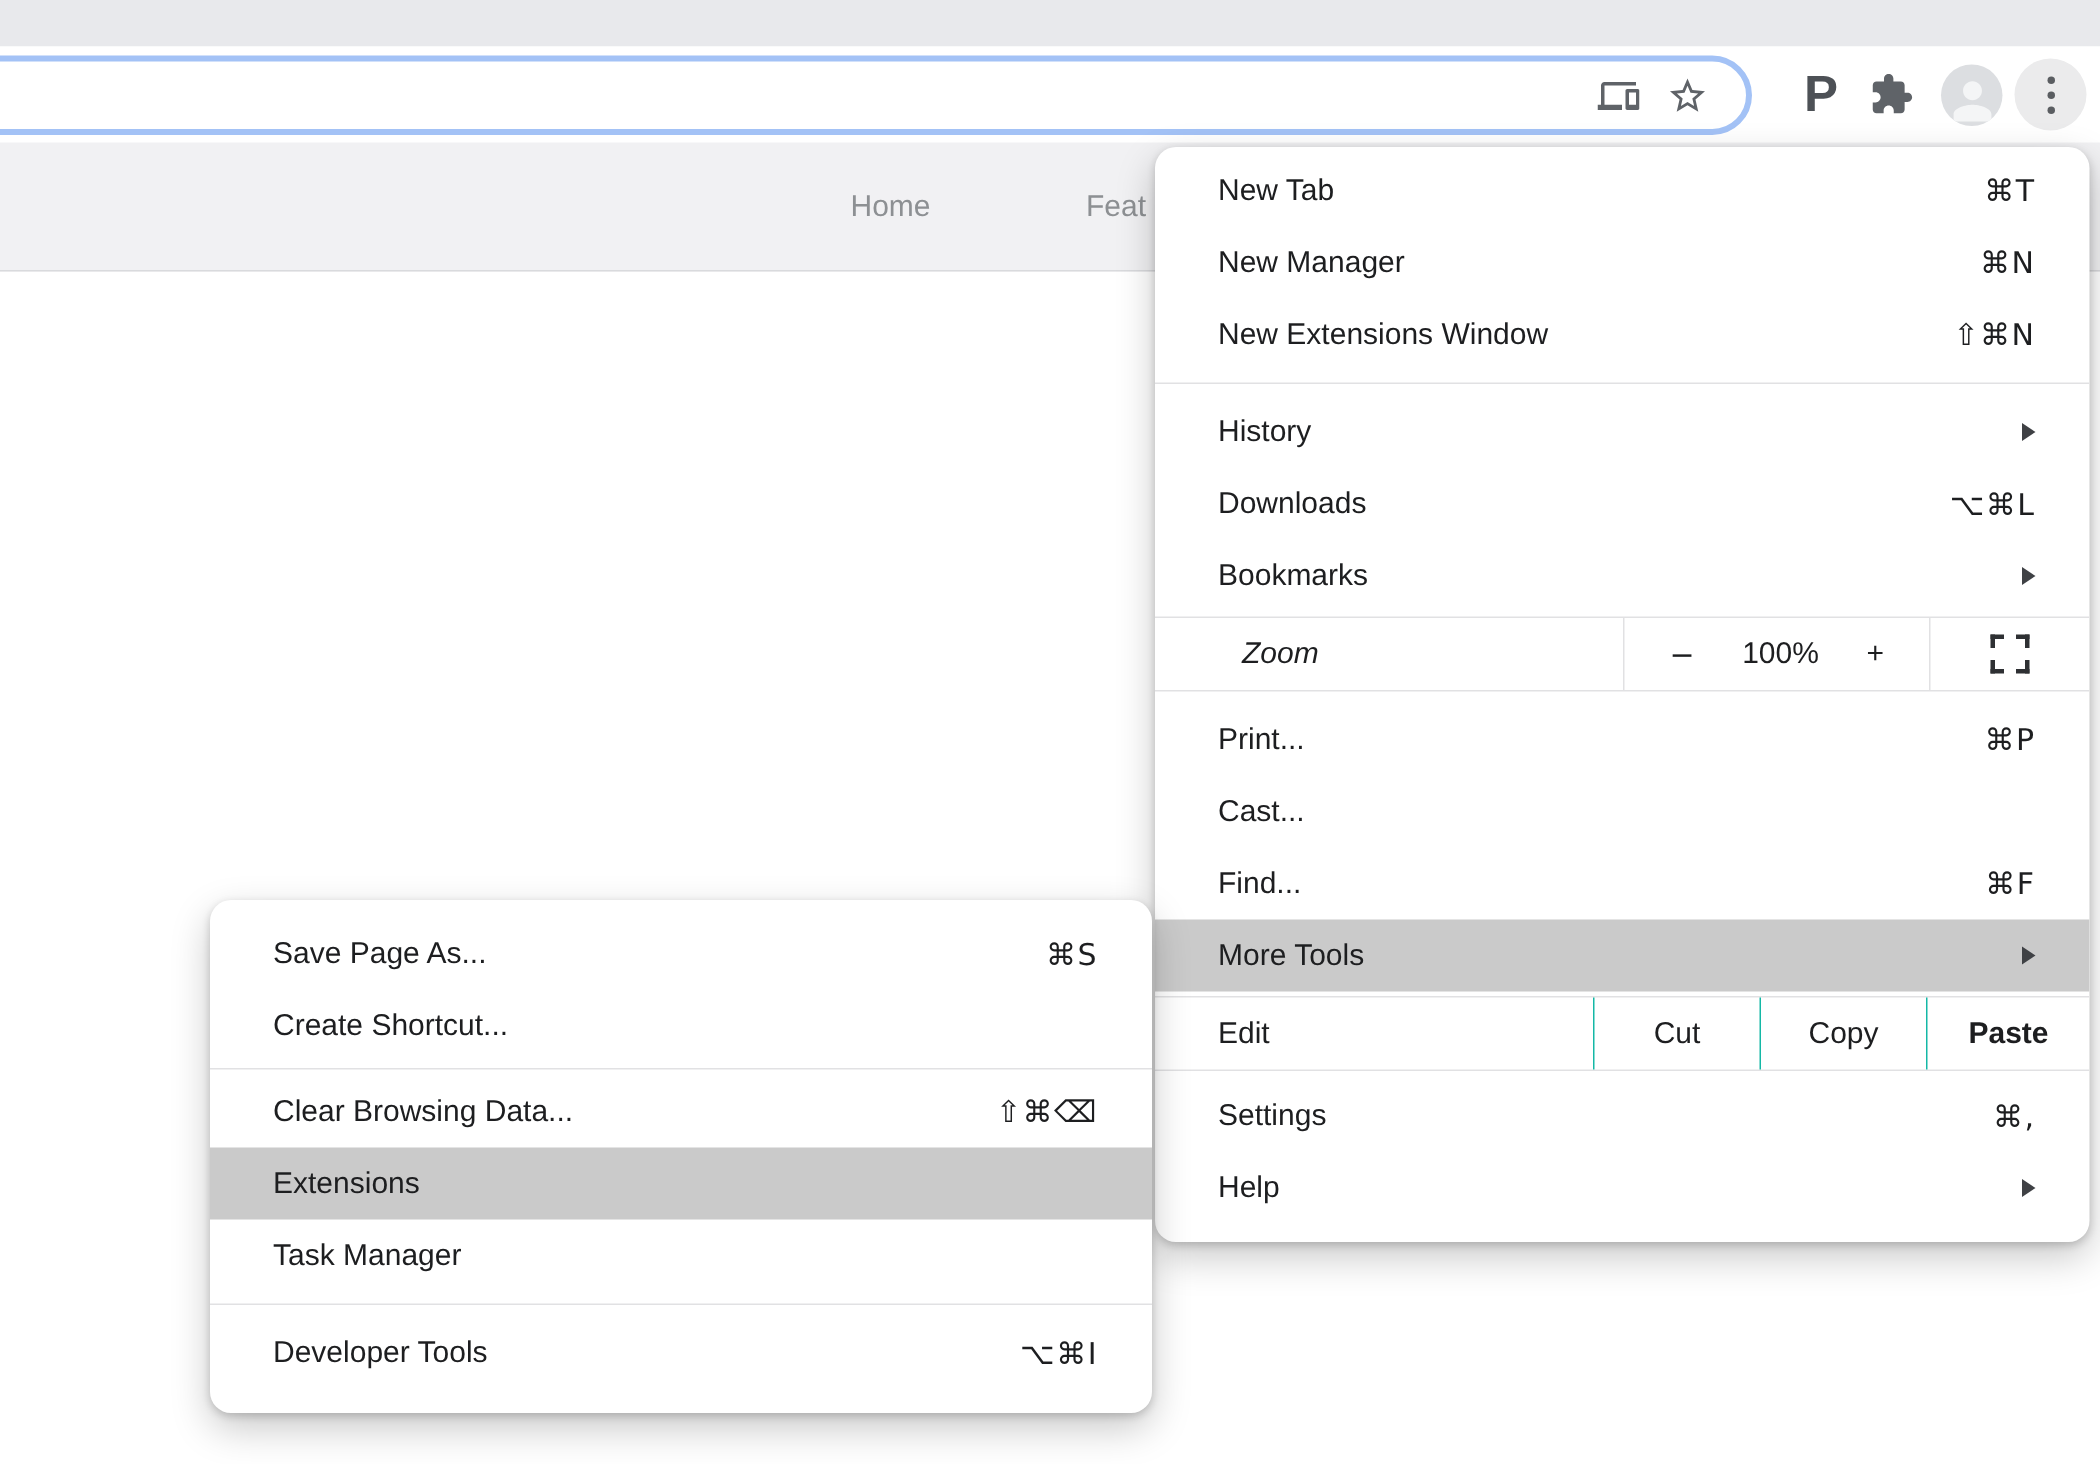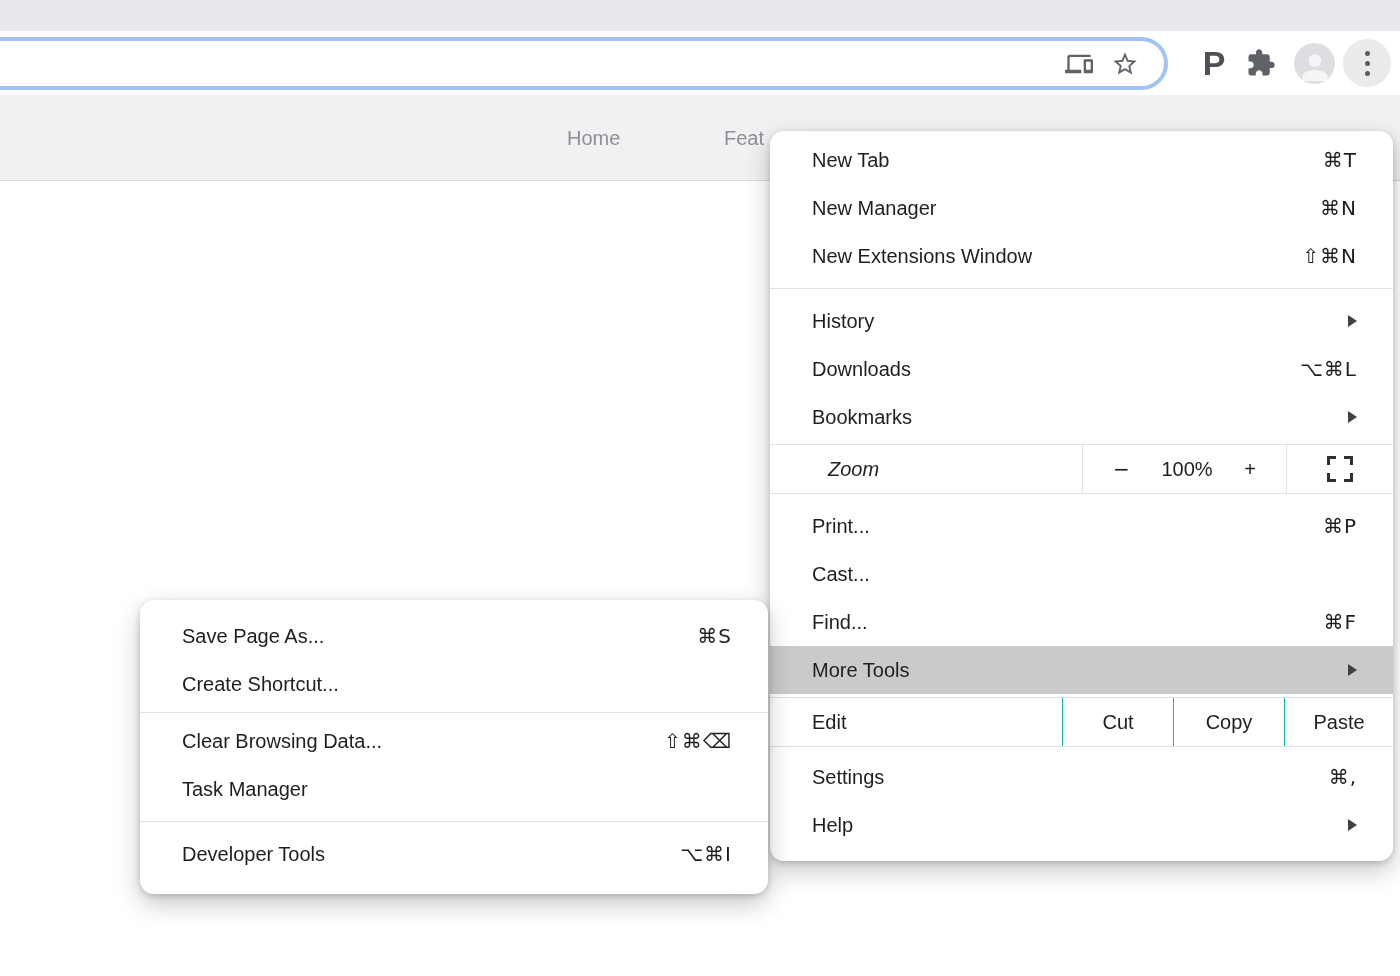--- a/index.html
+++ b/index.html
@@ -30,21 +30,21 @@
     background:#f1f1f3; border-bottom:1px solid #d9dadd; }
   .nav-link { position:absolute; top:0; height:86px; display:flex; align-items:center;
     font-size:20px; color:#8d9093; cursor:pointer; }
   .nav-home { left:567px; }
   .nav-feat { left:724px; }
   .page-body { position:absolute; left:0; top:182px; width:1400px; height:794px; background:#fff; }
 
   
   .menu { position:absolute; background:#fff; border-radius:14px;
     box-shadow:0 2px 6px rgba(0,0,0,.18), 0 10px 26px rgba(0,0,0,.22); overflow:hidden; }
-  .main-menu { left:770px; top:98px; width:623px; padding:5px 0 12px; z-index:10;margin-top:33px; }
+  .main-menu { left:770px; top:98px; width:623px; padding:5px 0 12px; z-index:10; }
   .sub-menu  { left:140px; top:600px; width:628px; padding:12px 0 16px; z-index:20; }
 
   .row { height:48px; display:flex; align-items:center; padding:0 36px 0 42px;
     font-size:20px; color:#1d1e20; cursor:pointer; }
   .row .sc { margin-left:auto; letter-spacing:1px; }
   .row.hl { background:#cacaca; }
   .sep { height:1px; background:#e1e1e3; margin:8px 0; }
   .sep.tight { margin:4px 0; }
 
   .arr { margin-left:auto; width:0; height:0;
@@ -64,21 +64,21 @@
   .fs-ic { position:relative; width:26px; height:26px; cursor:pointer; }
   .fs-ic i { position:absolute; width:9px; height:9px; border:0 solid #2e3033; }
   .fs-ic .tl { left:0; top:0; border-left-width:3px; border-top-width:3px; }
   .fs-ic .tr { right:0; top:0; border-right-width:3px; border-top-width:3px; }
   .fs-ic .bl { left:0; bottom:0; border-left-width:3px; border-bottom-width:3px; }
   .fs-ic .br { right:0; bottom:0; border-right-width:3px; border-bottom-width:3px; }
 
   .edit-label { width:292px; padding-left:42px; font-size:20px; color:#1d1e20; }
   .edit-cell { width:111px; border-left:1px solid #14b8a6; justify-content:center;
     font-size:20px; color:#1d1e20; cursor:pointer; }
-  .edit-cell.last { flex:1; }
+  .edit-cell.last { flex:1;font-weight:bold; }
 </style>
 </head>
 <body>
 
 <div class="tabstrip"></div>
 
 <div class="toolbar">
   <div class="omnibox">
     <div class="ob-ic">
       <svg width="28" height="28" viewBox="0 0 24 24">
@@ -207,20 +207,23 @@
   <div class="row">
     <span>Create Shortcut...</span>
   </div>
 
   <div class="sep tight"></div>
 
   <div class="row">
     <span>Clear Browsing Data...</span>
     <span class="sc sym">⇧⌘⌫</span>
   </div>
+  <div class="row hl">
+    <span>Extensions</span>
+  </div>
   <div class="row">
     <span>Task Manager</span>
   </div>
 
   <div class="sep"></div>
 
   <div class="row">
     <span>Developer Tools</span>
     <span class="sc sym">⌥⌘I</span>
   </div>

